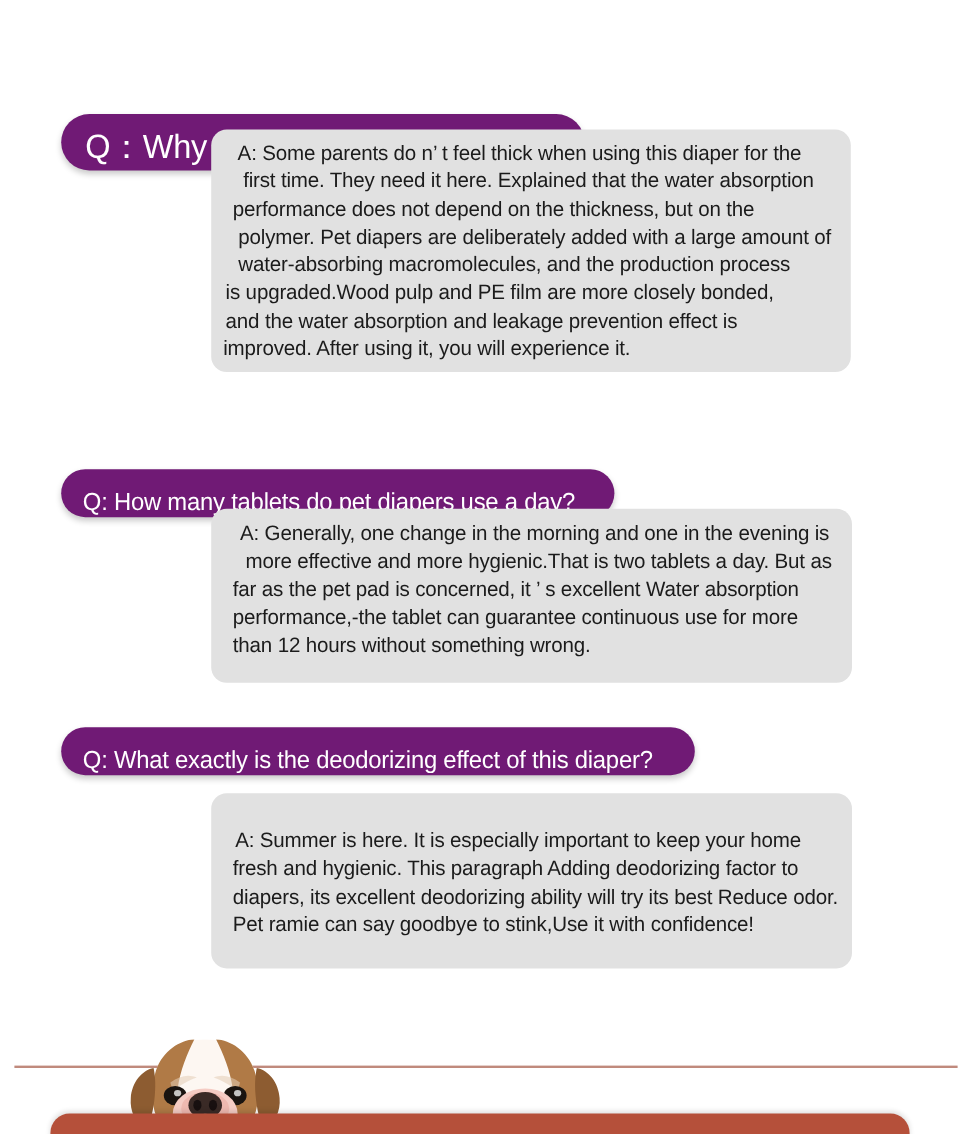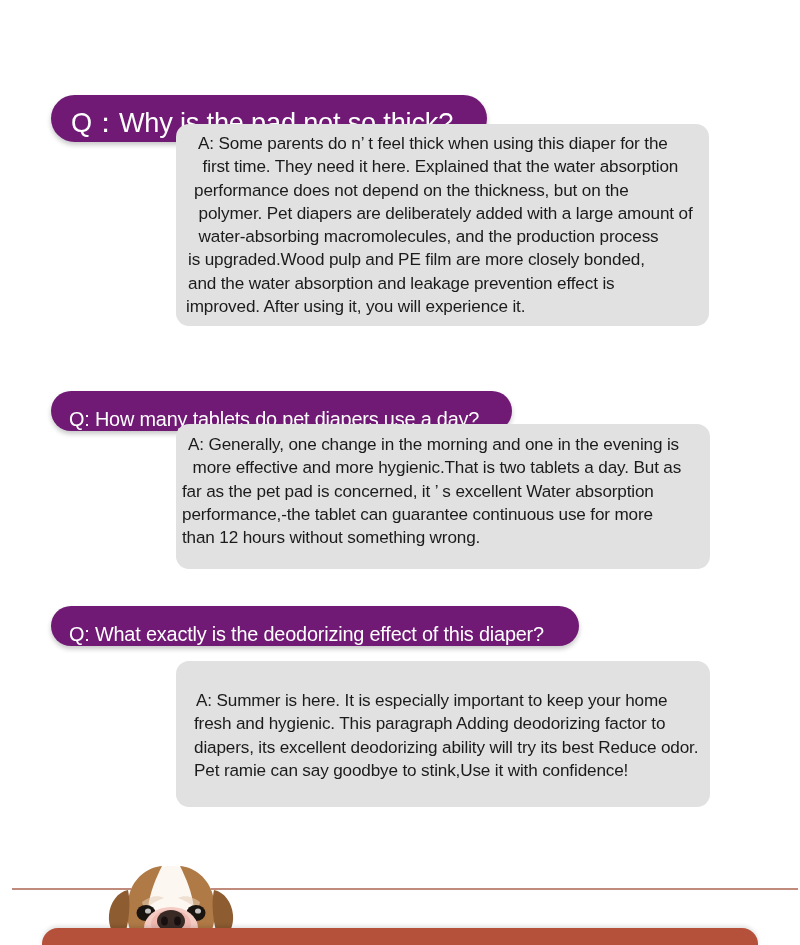--- a/index.html
+++ b/index.html
@@ -73,22 +73,22 @@
     letter-spacing: -0.15px;
     overflow: hidden;
   }
   .a-box .line {
     display: block;
     white-space: pre;
     transform: scaleX(0.985);
     transform-origin: left center;
   }
 
-  .a-box.a1 { left: 176px; top: 124px; width: 533px; height: 202px; padding: 8px 16px 0 14px; }
-  .a-box.a2 { left: 176px; top: 424px; width: 534px; height: 145px; padding: 9px 0 0 2px; }
+  .a-box.a1 { left: 176px; top: 108px; width: 533px; height: 202px; padding: 8px 16px 0 14px; }
+  .a-box.a2 { left: 176px; top: 424px; width: 534px; height: 145px; padding: 9px 0 0 14px; }
   .a-box.a3 { left: 176px; top: 661px; width: 534px; height: 146px; padding: 28px 0 0 14px; }
   .i4  { margin-left: 4px; }
   .i6  { margin-left: 6px; }
   .i8  { margin-left: 8px; }
   .i10 { margin-left: 10px; }
   .im2 { margin-left: -2px; }
   .im4 { margin-left: -4px; }
 
   
   .divider {

